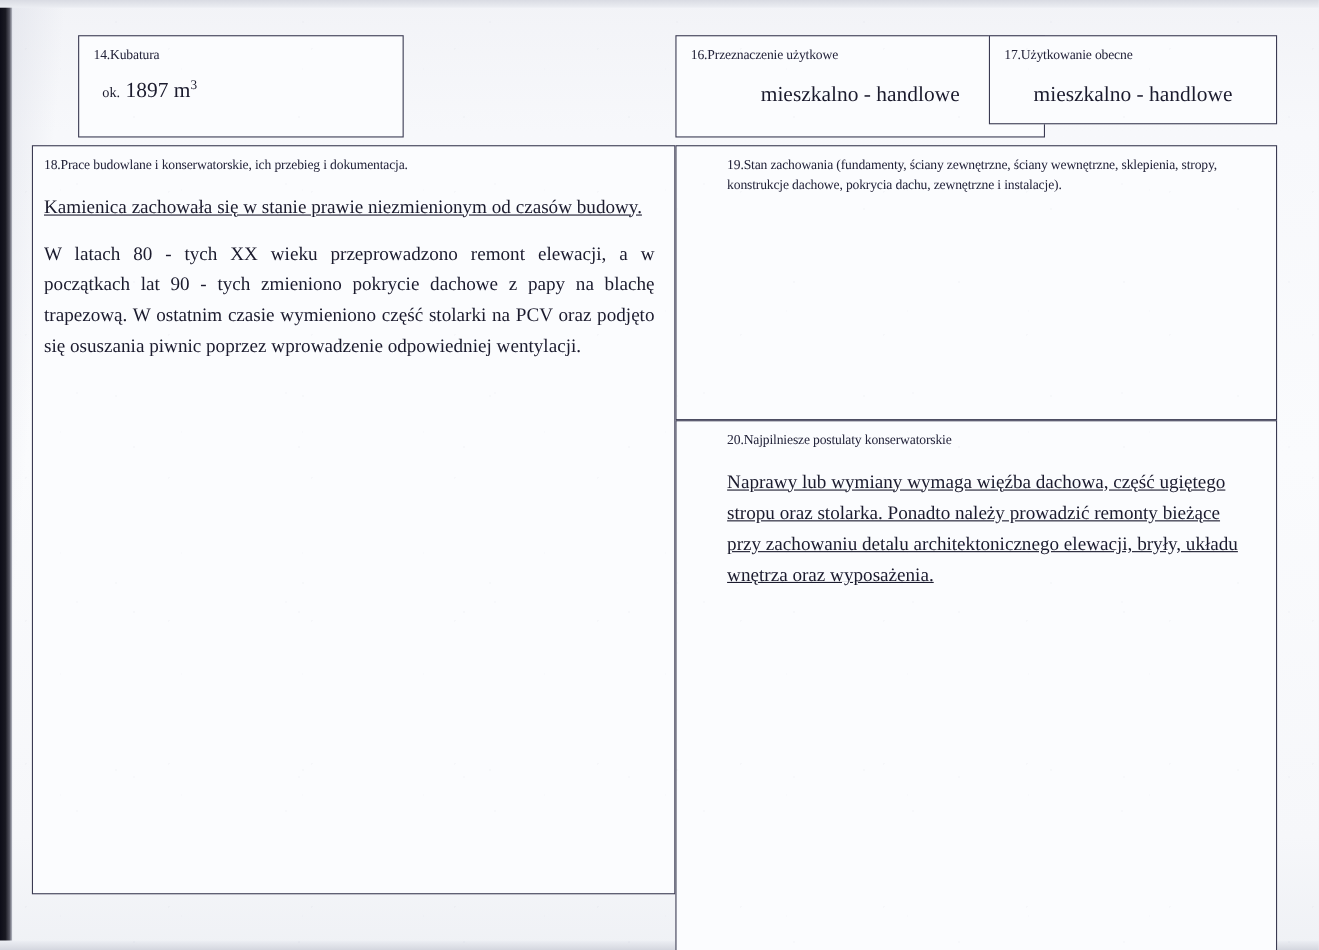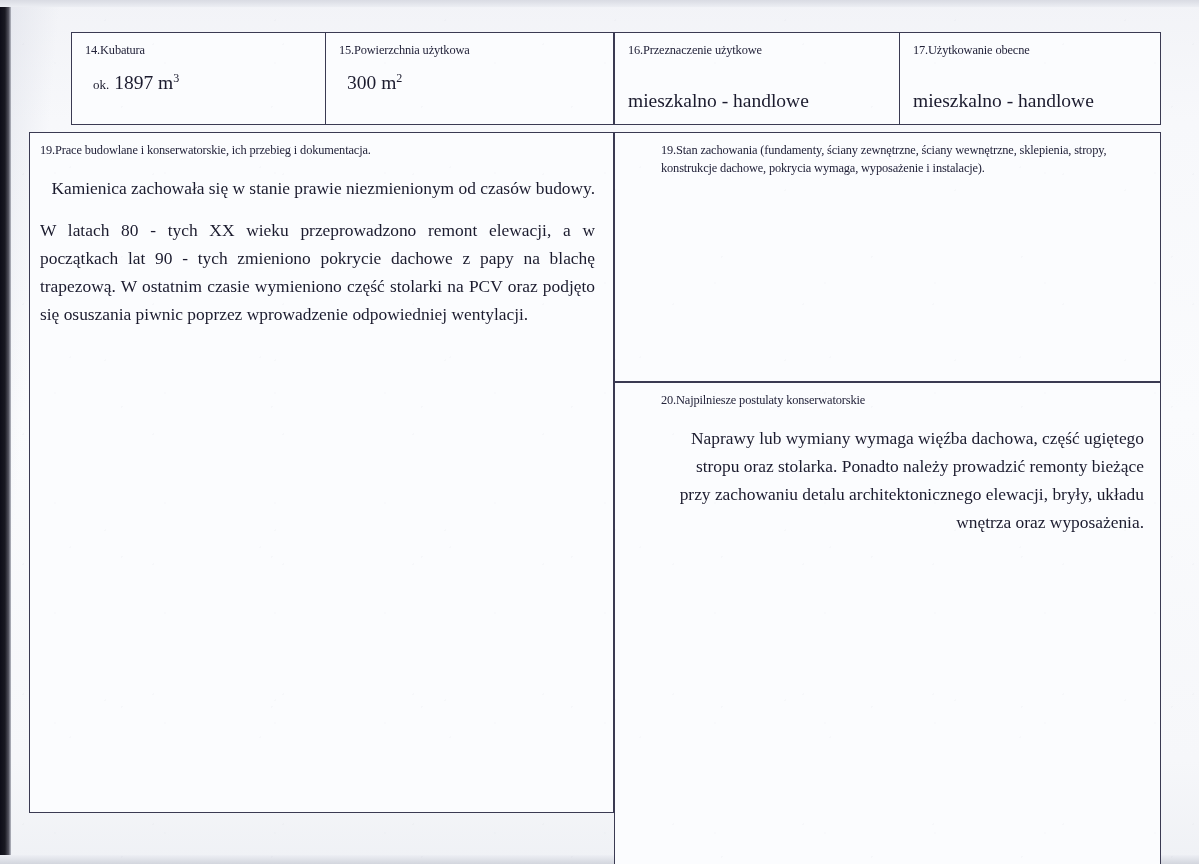--- a/index.html
+++ b/index.html
@@ -84,21 +84,22 @@
   }
 
   
   .field-value {
     font-size: 19.5px;
     line-height: 1.3;
     color: #1b1b2e;
     margin: 10px 0 0 0;
   }
   .value-centered {
-    margin-top: 28px;
+    text-align: center;
+    margin-top: 14px;
   }
   .value-indent {
     margin-left: 8px;
   }
   .unit-prefix {
     font-size: 13px;
     vertical-align: baseline;
   }
   sup {
     font-size: 0.62em;
@@ -110,27 +111,27 @@
   .body-text {
     font-size: 17.4px;
     line-height: 1.62;
     color: #1b1b2e;
     margin: 0 0 14px 0;
     text-align: justify;
     text-justify: inter-word;
   }
   .body-text:first-of-type { margin-top: 14px; }
   .body-text.last { margin-bottom: 0; }
-  .no-justify { text-align: right; }
+  .no-justify { text-align: left; text-decoration: underline; }
 
   
   #cell-14 { left: 0px;   top: 0px;   width: 296px; height: 93px; margin-left: 42px; }
   #cell-15 { left: 296px; top: 0px;   width: 289px; height: 93px; }
   #cell-16 { left: 585px; top: 0px;   width: 336px; height: 93px; }
-  #cell-17 { left: 870px; top: 0px;   width: 262px; height: 93px; }
+  #cell-17 { left: 870px; top: 0px;   width: 262px; height: 81px; }
 
   #cell-18 { left: 0px;   top: 100px; width: 585px; height: 681px; }
   #cell-19 { left: 585px; top: 100px; width: 547px; height: 250px; }
   #cell-20 { left: 585px; top: 350px; width: 547px; height: 541px; }
 
   #cell-19 .cell-inner,
   #cell-20 .cell-inner { padding-left: 14px; padding-right: 16px; margin-left: 32px; }
   #cell-18 .cell-inner { padding-left: 10px; padding-right: 18px; }
 
   .label-line { display: block; }
@@ -164,56 +165,48 @@
   <div class="cell" id="cell-14">
     <div class="cell-inner">
       <div class="field-label">14.Kubatura</div>
       <div class="field-value value-indent">
         <span class="unit-prefix">ok.</span>
         <span>1897 m</span><sup>3</sup>
       </div>
     </div>
   </div>
 
-  <div class="cell" id="cell-15">
-    <div class="cell-inner">
-      <div class="field-label">15.Powierzchnia użytkowa</div>
-      <div class="field-value value-indent">
-        <span>300 m</span><sup>2</sup>
-      </div>
-    </div>
-  </div>
 
   <div class="cell" id="cell-16">
     <div class="cell-inner">
       <div class="field-label">16.Przeznaczenie użytkowe</div>
       <div class="field-value value-centered">mieszkalno - handlowe</div>
     </div>
   </div>
 
   <div class="cell" id="cell-17">
     <div class="cell-inner">
       <div class="field-label">17.Użytkowanie obecne</div>
       <div class="field-value value-centered">mieszkalno - handlowe</div>
     </div>
   </div>
 
   <div class="cell" id="cell-18">
     <div class="cell-inner">
-      <div class="field-label">19.Prace budowlane i  konserwatorskie, ich przebieg i dokumentacja.</div>
+      <div class="field-label">18.Prace budowlane i  konserwatorskie, ich przebieg i dokumentacja.</div>
       <p class="body-text no-justify">Kamienica zachowała się w stanie prawie niezmienionym od czasów budowy.</p>
       <p class="body-text last">W latach 80 - tych XX wieku przeprowadzono remont elewacji, a w początkach lat 90 - tych zmieniono pokrycie dachowe z papy na blachę trapezową. W ostatnim czasie wymieniono część stolarki na PCV oraz podjęto się osuszania piwnic poprzez wprowadzenie odpowiedniej wentylacji.</p>
     </div>
   </div>
 
   <div class="cell" id="cell-19">
     <div class="cell-inner">
       <div class="field-label">
         <span class="label-line">19.Stan zachowania (fundamenty, ściany zewnętrzne, ściany wewnętrzne, sklepienia, stropy,</span>
-        <span class="label-line">konstrukcje dachowe, pokrycia wymaga, wyposażenie i instalacje).</span>
+        <span class="label-line">konstrukcje dachowe, pokrycia dachu, zewnętrzne i instalacje).</span>
       </div>
     </div>
   </div>
 
   <div class="cell" id="cell-20">
     <div class="cell-inner">
       <div class="field-label">20.Najpilniesze postulaty konserwatorskie</div>
       <p class="body-text last no-justify">Naprawy lub wymiany wymaga więźba dachowa, część ugiętego stropu oraz stolarka. Ponadto należy prowadzić remonty bieżące przy zachowaniu detalu architektonicznego elewacji, bryły, układu wnętrza oraz wyposażenia.</p>
     </div>
   </div>

